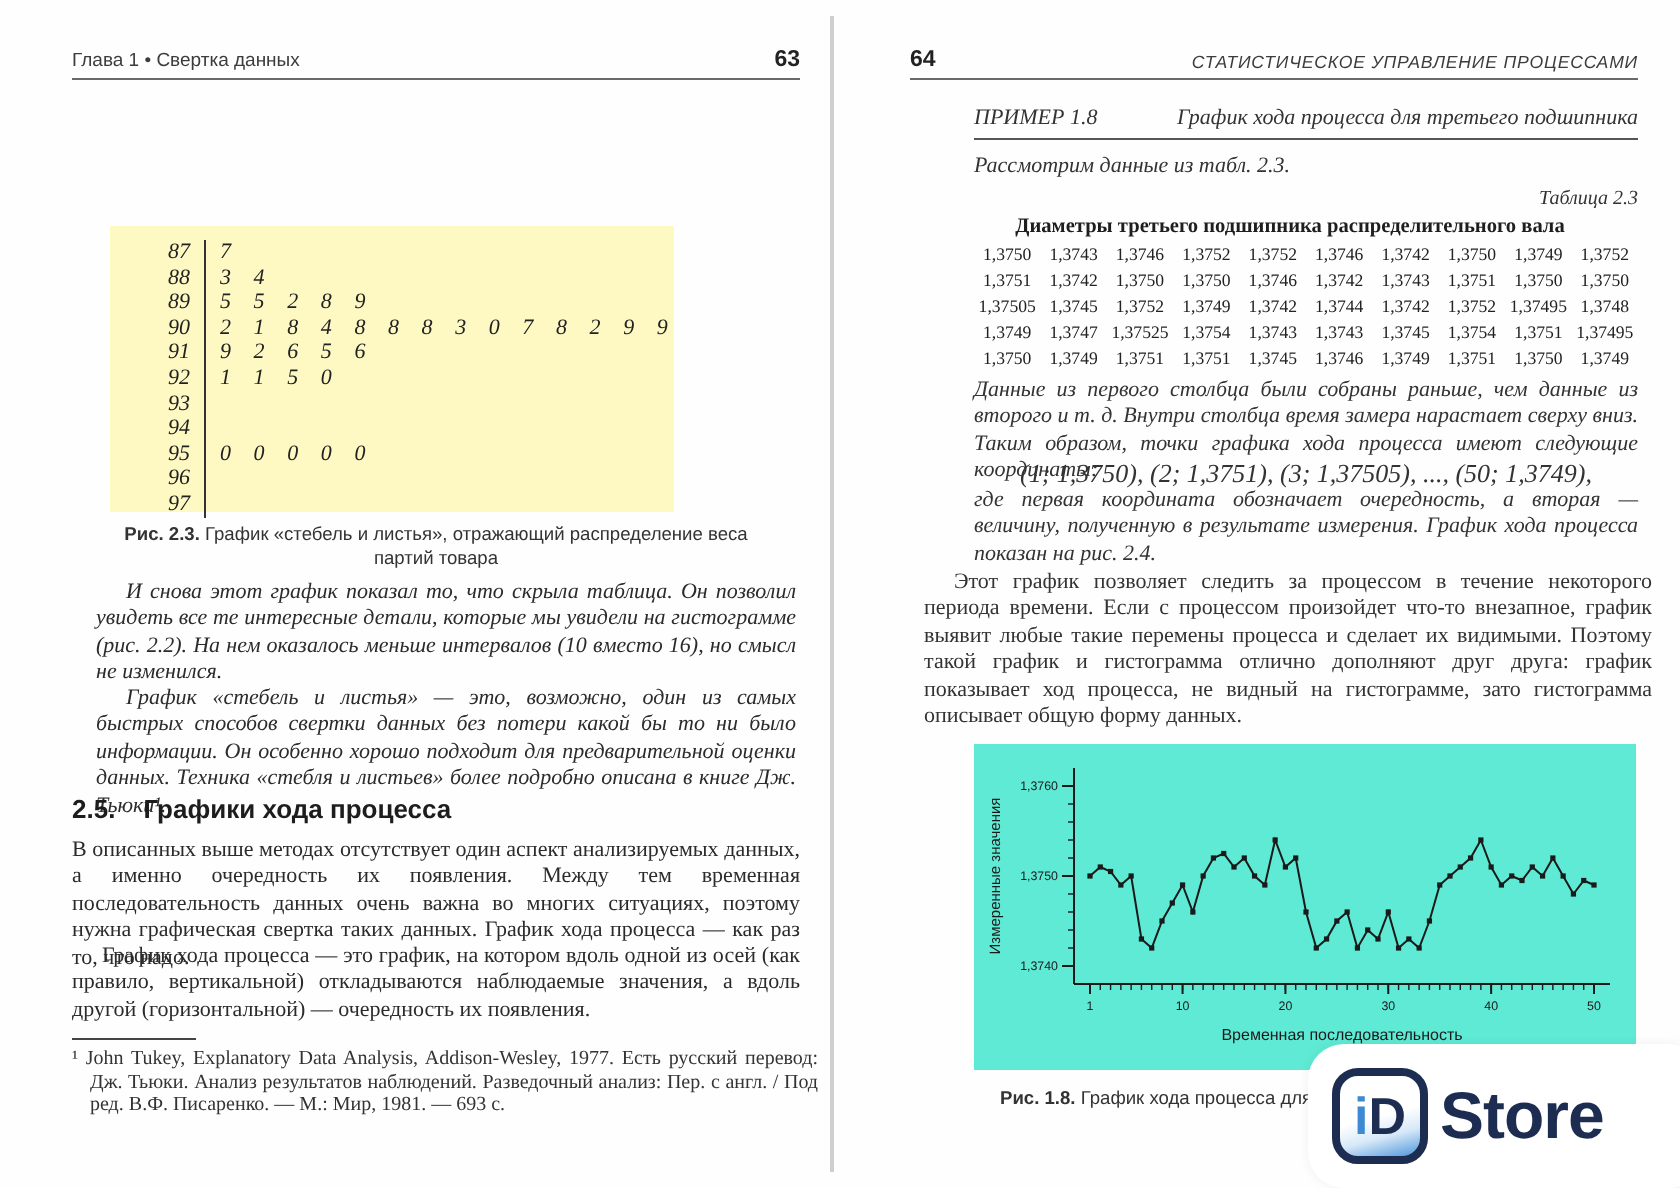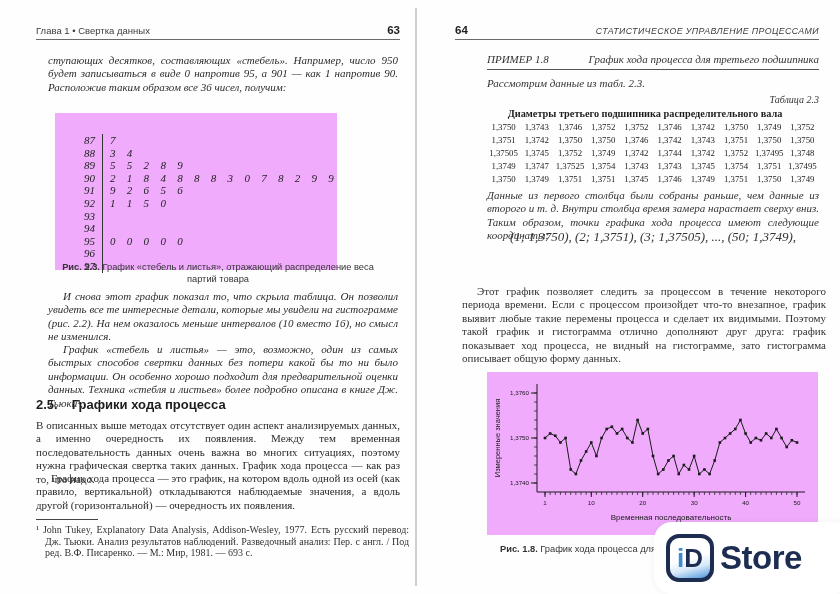--- a/index.html
+++ b/index.html
@@ -8,21 +8,21 @@
   .abs{position:absolute;}
   
   .pg-header{display:flex;justify-content:space-between;align-items:flex-end;
              border-bottom:1.5px solid #6a6a6a;padding-bottom:3px;
              font-family:"Liberation Sans",sans-serif;font-size:9.5px;color:#3c3c3c;}
   .pg-num{font-weight:bold;font-size:11.5px;color:#222;}
   .ital{font-style:italic;font-size:11px;line-height:13.4px;text-align:justify;}
   .reg{font-size:11px;line-height:13.4px;text-align:justify;}
   .indent{text-indent:15px;}
   
-  .sl-box{background:#f0abfc;padding:21px 6px 0 14px;}
+  .sl-box{background:#fef9c3;padding:7px 6px 0 14px;}
   .sl-row{display:flex;height:12.6px;font-style:italic;font-size:11px;color:#222;}
   .sl-stem{width:26px;text-align:right;padding-right:7px;border-right:1.6px solid #333;flex:none;}
   .sl-leaves{padding-left:7px;white-space:nowrap;}
   .sl-leaf{display:inline-block;width:16.8px;}
   .fig-caption{font-family:"Liberation Sans",sans-serif;font-size:9.3px;line-height:11.5px;
                text-align:center;color:#333;}
   .fig-caption b{font-weight:bold;text-align:right;}
   .sec-head{font-family:"Liberation Sans",sans-serif;font-weight:bold;font-size:13px;color:#1d1d1d;}
   .sec-head .sec-num{margin-right:14px;}
   .foot-rule{border-top:1px solid #444;width:62px;height:0;}
@@ -31,21 +31,21 @@
   
   .rt{color:#333;}
   .example-row{display:flex;justify-content:space-between;font-style:italic;font-size:11px;
                border-bottom:1px solid #555;padding-bottom:4px;}
   .table-ref{font-style:italic;font-size:10px;text-align:right;}
   .dt-title{font-weight:bold;font-size:10.3px;text-align:center;color:#1e1e1e;}
   .dt-row{display:grid;grid-template-columns:repeat(10,1fr);height:13px;
           font-size:8.8px;color:#222;text-align:center;}
   .coords-line{font-style:italic;font-size:13px;text-align:center;}
   
-  .chart-box{background:#f0abfc;}
+  .chart-box{background:#5eead4;}
   .chart-box svg text{font-family:"Liberation Sans",sans-serif;}
   
   .spine{width:2px;background:#cfcfcc;}
   
   .logo-card{background:#ffffff;border-radius:18px;display:flex;align-items:center;
              padding-left:12px;z-index:10;box-shadow:0 0 6px rgba(0,0,0,0.06);}
   .logo-icon{width:40px;height:40px;border:4px solid #1d2d52;border-radius:13px;
              background:linear-gradient(165deg,#ffffff 50%,#d6e8f8 72%,#4d96dc 100%);
              display:flex;align-items:center;justify-content:center;
              font-family:"Liberation Sans",sans-serif;font-weight:bold;font-size:26px;flex:none;}
@@ -59,21 +59,20 @@
 
 <div id="canvas">
 
   <div class="abs" style="left:30px;top:18px;width:384px;height:562px;">
 
     <div class="pg-header abs" style="left:6px;top:6px;width:364px;">
       <span>Глава 1  •  Свертка данных</span>
       <span class="pg-num">63</span>
     </div>
 
-    <div class="ital abs" style="left:18px;top:36px;width:350px;">ступающих десятков, составляющих «стебель». Например, число 950 будет записываться в виде 0 напротив 95, а 901 — как 1 напротив 90. Расположив таким образом все 36 чисел, получим:</div>
 
     <div class="sl-box abs" style="left:25px;top:95px;width:262px;height:136px;">
       <div>
           <div class="sl-row">
             <span class="sl-stem">87</span>
             <span class="sl-leaves"><span class="sl-leaf">7</span></span>
           </div>
           <div class="sl-row">
             <span class="sl-stem">88</span>
             <span class="sl-leaves"><span class="sl-leaf">3</span><span class="sl-leaf">4</span></span>
@@ -215,20 +214,21 @@
           <span>1,3751</span>
           <span>1,3750</span>
           <span>1,3749</span>
         </div>
       </div>
 
     <div class="ital abs" style="left:55px;top:171px;width:332px;">Данные из первого столбца были собраны раньше, чем данные из второго и т. д. Внутри столбца время замера нарастает сверху вниз. Таким образом, точки графика хода процесса имеют следующие координаты:</div>
 
     <div class="coords-line abs" style="left:55px;top:211px;width:332px;">(1; 1,3750), (2; 1,3751), (3; 1,37505), ..., (50; 1,3749),</div>
 
+    <div class="ital abs" style="left:55px;top:226px;width:332px;">где первая координата обозначает очередность, а вторая — величину, полученную в результате измерения. График хода процесса показан на рис. 2.4.</div>
 
     <div class="reg indent abs" style="left:30px;top:267px;width:364px;">Этот график позволяет следить за процессом в течение некоторого периода времени. Если с процессом произойдет что-то внезапное, график выявит любые такие перемены процесса и сделает их видимыми. Поэтому такой график и гистограмма отлично дополняют друг друга: график показывает ход процесса, не видный на гистограмме, зато гистограмма описывает общую форму данных.</div>
 
     <div class="chart-box abs" style="left:55px;top:354px;width:331px;height:163px;">
       <svg width="331" height="163" viewBox="0 0 331 163">
           <line x1="50" y1="12" x2="50" y2="120" stroke="#1a1a1a" stroke-width="1"></line>
           <line x1="50" y1="120" x2="318" y2="120" stroke="#1a1a1a" stroke-width="1"></line>
           <line x1="47" y1="110.99999999999167" x2="50" y2="110.99999999999167" stroke="#1a1a1a" stroke-width="0.7"></line>
           <line x1="47" y1="101.99999999999334" x2="50" y2="101.99999999999334" stroke="#1a1a1a" stroke-width="0.7"></line>
           <line x1="47" y1="92.999999999995" x2="50" y2="92.999999999995" stroke="#1a1a1a" stroke-width="0.7"></line>

